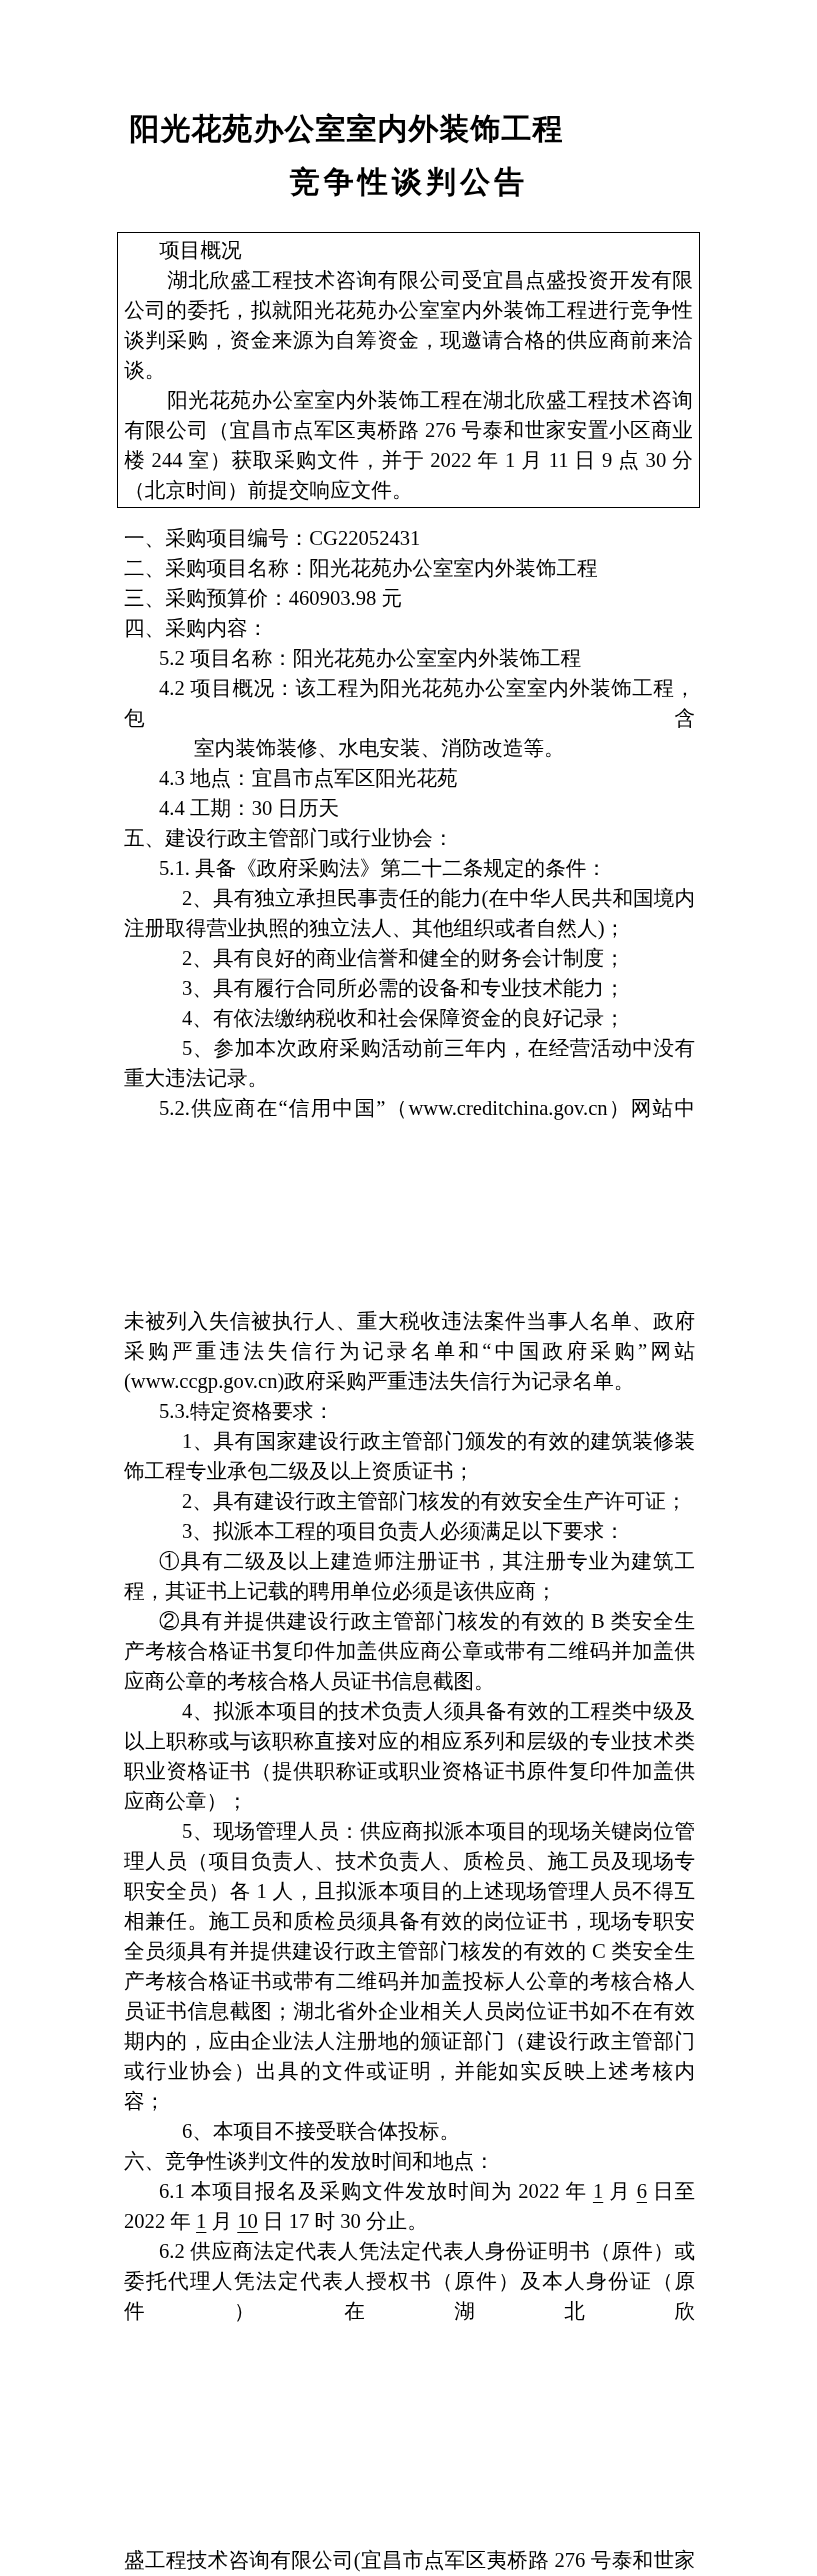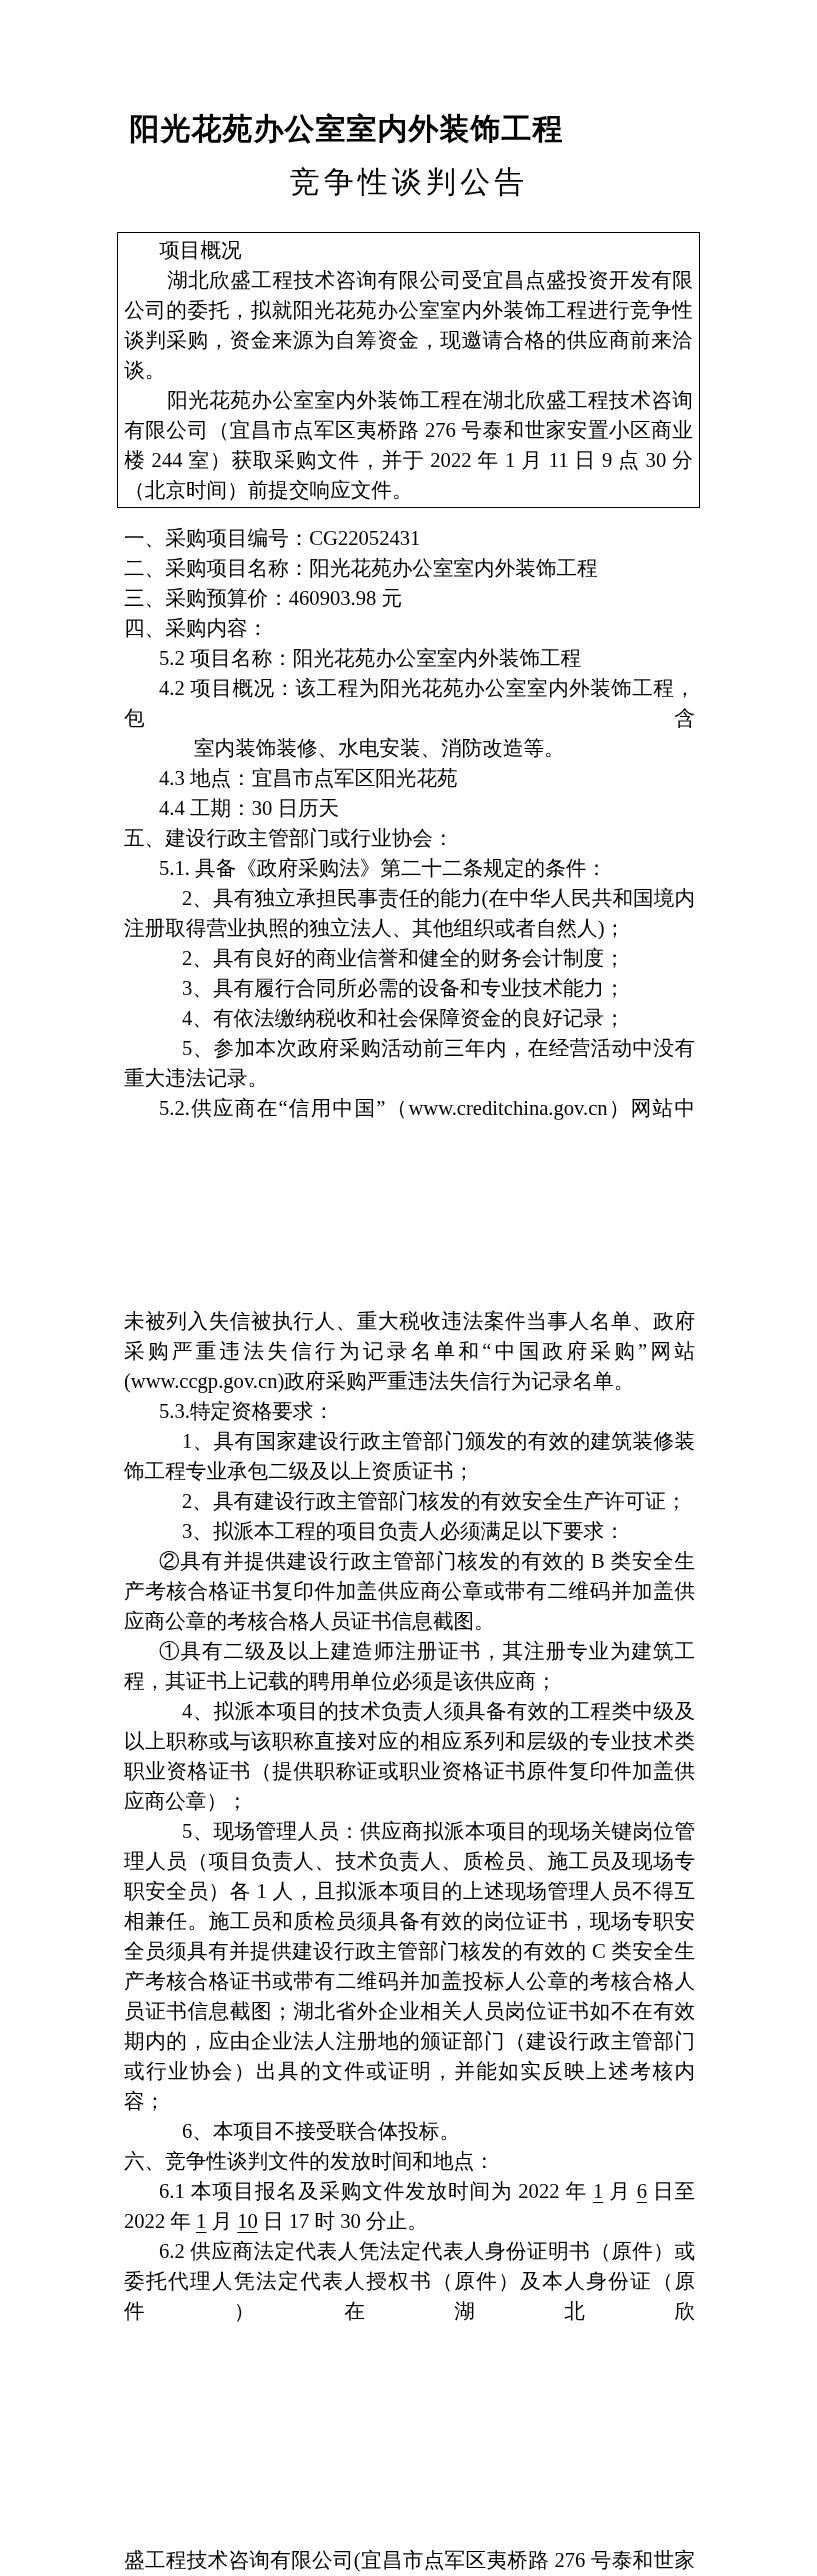--- a/index.html
+++ b/index.html
@@ -8,21 +8,21 @@
     font-family:"Liberation Serif","DejaVu Serif",serif;
     font-size:20.6px;overflow:hidden;
   }
   .page p{width:571px;margin:0 0 0 124px;line-height:30px;text-align:justify;}
   .title{
     margin:111px 0 0 0;text-align:center;font-size:30px;font-weight:bold;
     letter-spacing:1px;line-height:36px;width:693px;
     font-family:"Liberation Sans","DejaVu Sans",sans-serif;
   }
   .subtitle{
-    margin:16.5px 0 0 0;text-align:center;font-size:30px;font-weight:normal;
+    margin:16.5px 0 0 0;text-align:center;font-size:30px;font-weight:bold;
     letter-spacing:4.1px;line-height:36px;width:818px;
     font-family:"Liberation Sans","DejaVu Sans",sans-serif;
   }
   .obox{
     box-sizing:border-box;width:583px;margin:32px 0 15.5px 117px;
     border:1.5px solid #000;padding:2.1px 6.2px;
   }
   .obox p{width:auto;margin:0;}
   .ind1{text-indent:35px;}
   .ind2{text-indent:58px;}
@@ -67,22 +67,22 @@
   <p class="ind2">5、参加本次政府采购活动前三年内，在经营活动中没有重大违法记录。</p>
   <p class="ind1 jl">5.2.供应商在“信用中国”（www.creditchina.gov.cn）网站中</p>
 
   <div class="gapA"></div>
 
   <p>未被列入失信被执行人、重大税收违法案件当事人名单、政府采购严重违法失信行为记录名单和“中国政府采购”网站(www.ccgp.gov.cn)政府采购严重违法失信行为记录名单。</p>
   <p class="ind1">5.3.特定资格要求：</p>
   <p class="ind2">1、具有国家建设行政主管部门颁发的有效的建筑装修装饰工程专业承包二级及以上资质证书；</p>
   <p class="ind2">2、具有建设行政主管部门核发的有效安全生产许可证；</p>
   <p class="ind2">3、拟派本工程的项目负责人必须满足以下要求：</p>
+  <p class="ind1">①具有二级及以上建造师注册证书，其注册专业为建筑工程，其证书上记载的聘用单位必须是该供应商；</p>
   <p class="ind1">②具有并提供建设行政主管部门核发的有效的 B 类安全生产考核合格证书复印件加盖供应商公章或带有二维码并加盖供应商公章的考核合格人员证书信息截图。</p>
-  <p class="ind1">①具有二级及以上建造师注册证书，其注册专业为建筑工程，其证书上记载的聘用单位必须是该供应商；</p>
   <p class="ind2">4、拟派本项目的技术负责人须具备有效的工程类中级及以上职称或与该职称直接对应的相应系列和层级的专业技术类职业资格证书（提供职称证或职业资格证书原件复印件加盖供应商公章）；</p>
   <p class="ind2">5、现场管理人员：供应商拟派本项目的现场关键岗位管理人员（项目负责人、技术负责人、质检员、施工员及现场专职安全员）各 1 人，且拟派本项目的上述现场管理人员不得互相兼任。施工员和质检员须具备有效的岗位证书，现场专职安全员须具有并提供建设行政主管部门核发的有效的 C 类安全生产考核合格证书或带有二维码并加盖投标人公章的考核合格人员证书信息截图；湖北省外企业相关人员岗位证书如不在有效期内的，应由企业法人注册地的颁证部门（建设行政主管部门或行业协会）出具的文件或证明，并能如实反映上述考核内容；</p>
   <p class="ind2">6、本项目不接受联合体投标。</p>
 
   <p>六、竞争性谈判文件的发放时间和地点：</p>
   <p class="ind1"><span>6.1 本项目报名及采购文件发放时间为 2022 年 </span><span class="u">1</span><span> 月 </span><span class="u">6</span><span> 日至 2022 年 </span><span class="u">1</span><span> 月 </span><span class="u">10</span><span> 日 17 时 30 分止。</span></p>
   <p class="ind1 jl">6.2 供应商法定代表人凭法定代表人身份证明书（原件）或委托代理人凭法定代表人授权书（原件）及本人身份证（原件）在湖北欣</p>
 
   <div class="gapB"></div>
 

